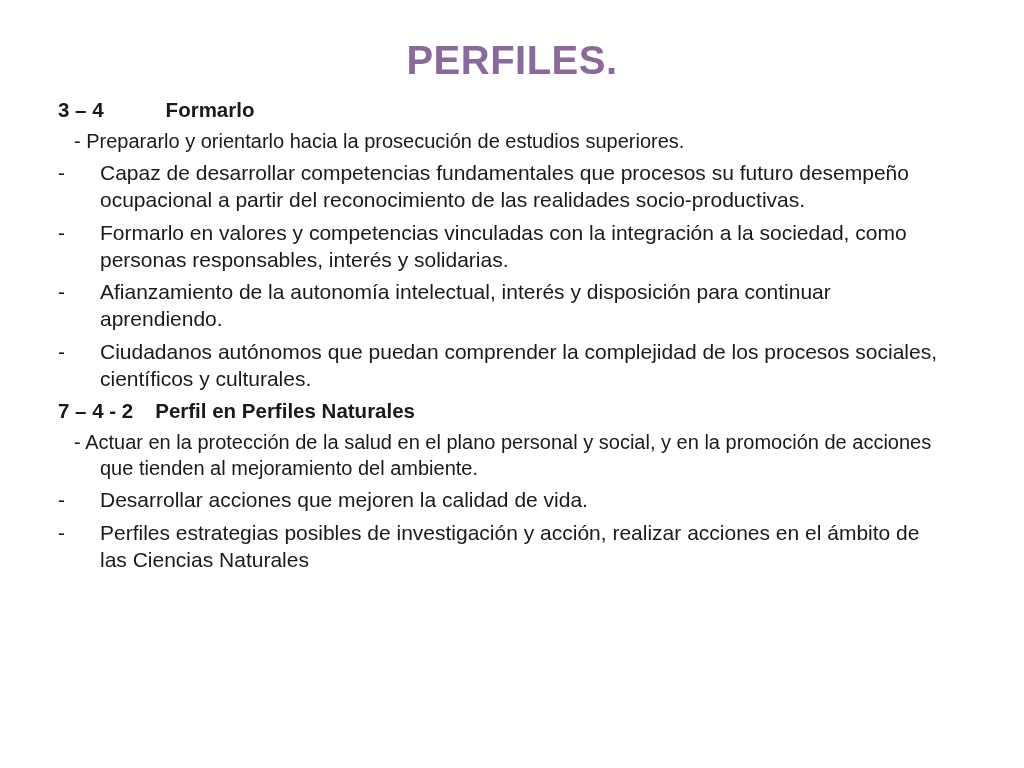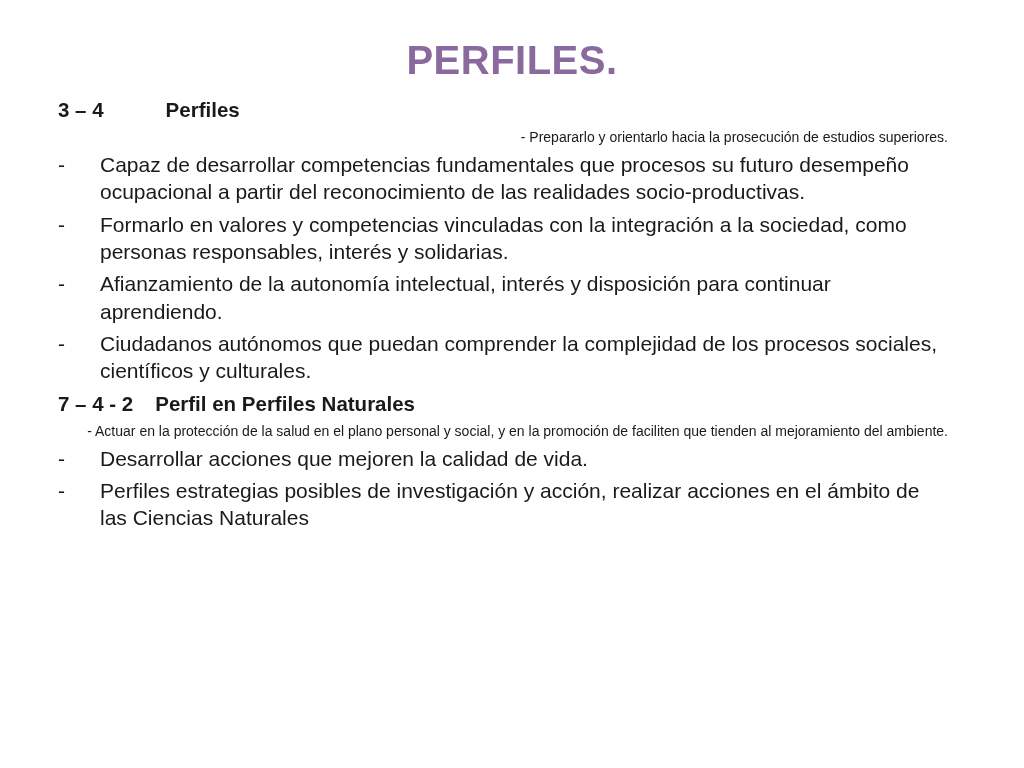--- a/index.html
+++ b/index.html
@@ -62,26 +62,25 @@
     width: 42px;
     flex: 0 0 42px;
     text-align: left;
   }
   .dash-item .text {
     flex: 1 1 auto;
   }
 
   
   .inline-dash {
-    font-size: 14px;
+    font-size: 20px;
     line-height: 1.30;
     margin: 0 0 5px 0;
     padding-left: 8px;
     text-indent: 0;
-    text-align: right;
   }
   .inline-dash .hang {
     display: block;
     padding-left: 34px;
     text-indent: -26px;
   }
 
   .spacer-2 { height: 2px; }
 </style>
 </head>
@@ -89,21 +88,21 @@
 
 <div class="slide">
 
   <h1 class="slide-title">PERFILES.</h1>
 
   <div class="body-content">
 
     <div class="heading-row">
       <span class="num">3 – 4</span>
       <span class="gap-wide"></span>
-      <span>Perfiles</span>
+      <span>Formarlo</span>
     </div>
 
 
     <div class="inline-dash">
       <span class="hang">
         <span>-</span>
         <span>Prepararlo y orientarlo hacia la prosecución de estudios superiores.</span>
       </span>
     </div>
 
@@ -131,21 +130,21 @@
 
     <div class="heading-row">
       <span class="num">7 – 4 - 2</span>
       <span class="gap-small"></span>
       <span>Perfil en Perfiles Naturales</span>
     </div>
 
     <div class="inline-dash">
       <span class="hang">
         <span>-</span>
-        <span>Actuar en la protección de la salud en el plano personal y social, y en la promoción de faciliten que tienden al mejoramiento del ambiente.</span>
+        <span>Actuar en la protección de la salud en el plano personal y social, y en la promoción de acciones que tienden al mejoramiento del ambiente.</span>
       </span>
     </div>
 
     <div class="dash-item">
       <span class="marker">-</span>
       <span class="text">Desarrollar acciones que mejoren la calidad de vida.</span>
     </div>
 
     <div class="dash-item">
       <span class="marker">-</span>

